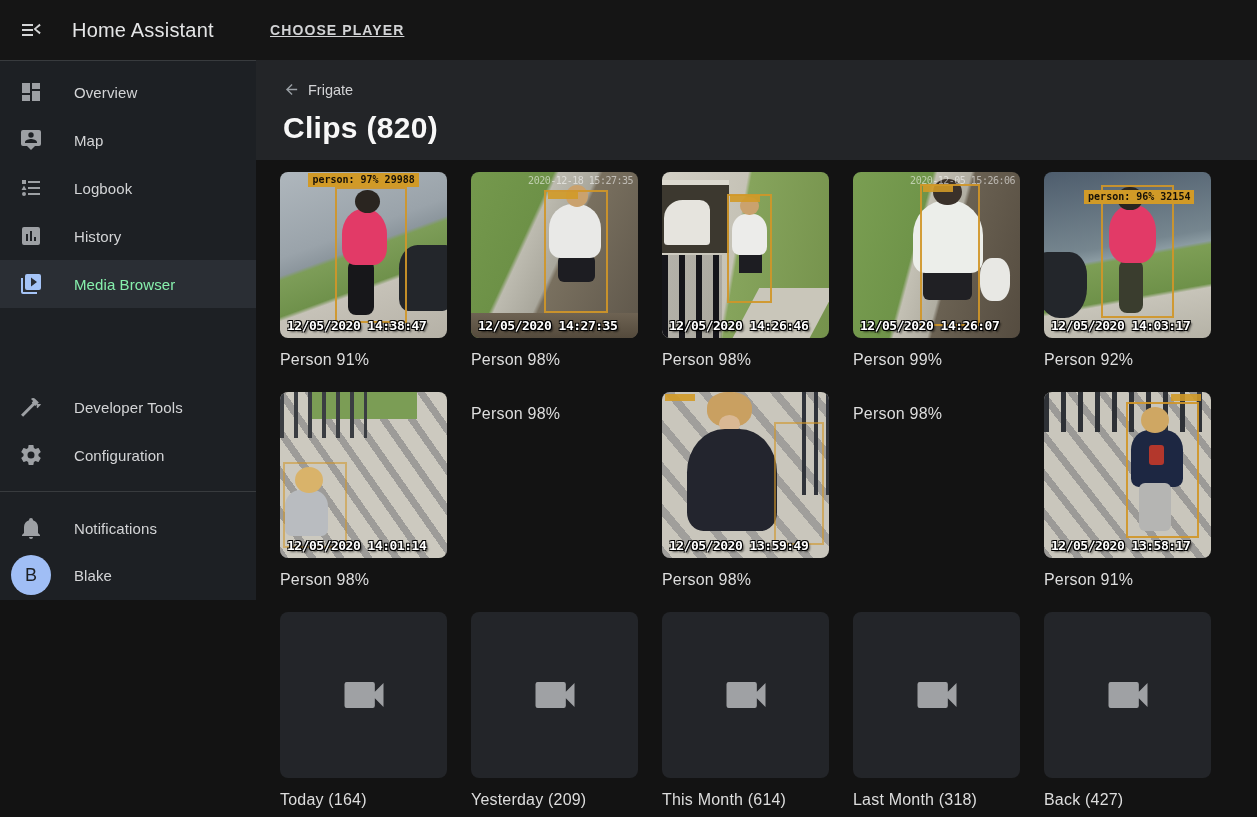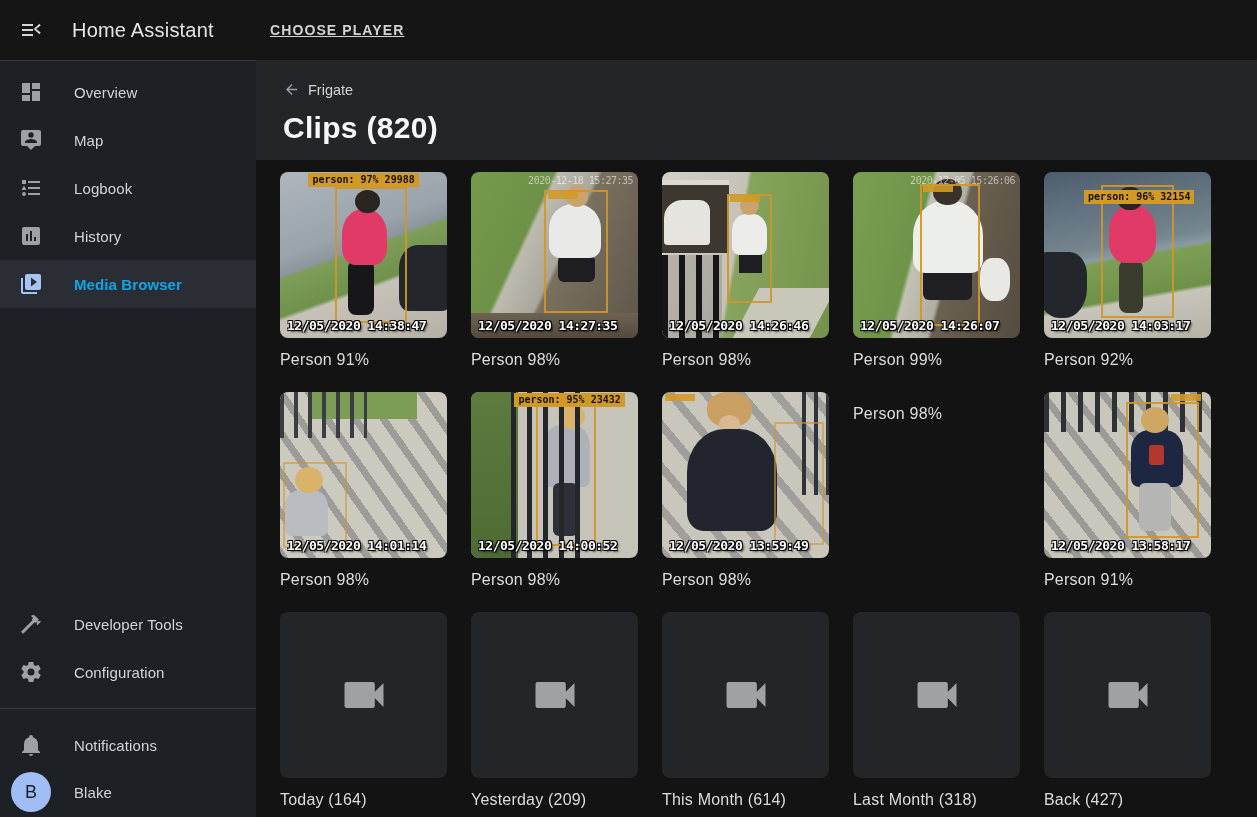--- a/index.html
+++ b/index.html
@@ -14,31 +14,31 @@
   .menu-btn { width:28px; height:28px; display:flex; align-items:center; justify-content:center; cursor:pointer; }
   .menu-btn svg { width:24px; height:24px; fill:#d4d5d6; }
   .ha-title { margin-left:27px; font-size:20px; color:#e4e5e6; letter-spacing:.2px; white-space:nowrap; }
   .tb-main { flex:1; padding-left:87px; }
   .tb-title { font-size:20px; color:#dcdde0; line-height:24px; }
   .tb-sub { font-size:13px; color:#c3c4c6; line-height:16px; margin-top:1px; }
   .choose-player { padding:8px 14px; margin-right:2px; font-size:14px; font-weight:600;
                    letter-spacing:1.1px; color:#d2d3d5; cursor:pointer; border-radius:4px;text-decoration:underline; }
 
   
-  .sidebar { position:absolute; top:60px; left:0; width:256px; height:757px; background:#1d2024;
+  .sidebar { position:absolute; top:60px; left:0; width:256px; height:540px; background:#1d2024;
              border-top:1px solid rgba(255,255,255,.12); display:flex; flex-direction:column; z-index:4; }
   .nav-top { padding-top:7px; }
   .nav-item { height:48px; display:flex; align-items:center; cursor:pointer; }
   .nav-item .nico { width:24px; height:24px; margin-left:19px; flex:0 0 auto;
                     display:flex; align-items:center; justify-content:center; }
   .nav-item .nico svg { width:24px; height:24px; fill:#9da0a4; }
   .nav-item .nlabel { margin-left:31px; font-size:15px; color:#d3d4d6; letter-spacing:.1px; }
   .nav-item.active { background:#2a2e34; }
   .nav-item.active .nico svg { fill:#a5c4f7; }
-  .nav-item.active .nlabel { color:#0ea5e9; font-weight:700; }
+  .nav-item.active .nlabel { color:#86efac; font-weight:400; }
   .nav-spacer { flex:1; }
   .nav-bottom-divider { border-top:1px solid rgba(255,255,255,.12); margin-top:12px; }
   .avatar { width:40px; height:40px; border-radius:50%; background:#a0bef5; margin-left:11px;
             display:flex; align-items:center; justify-content:center;
             font-size:18px; font-weight:500; color:#1d2024; flex:0 0 auto; }
   .nav-item.user .nlabel { margin-left:23px; }
 
   
   .main { position:absolute; top:60px; left:256px; width:1001px; height:757px; }
   .content-header { height:100px; background:#232528; padding:21px 0 0 27px; }
@@ -354,30 +354,20 @@
             <i class="fx s6-fence"></i>
             <i class="fx s6-body"></i>
             <i class="fx s6-head"></i>
             <span class="bbox"></span>
             <span class="osd">12/05/2020 14:01:14</span>
           </div>
           <div class="card-label">Person 98%</div>
         </div>
 
         <div class="card">
-          <div class="thumb scene-7">
-            <i class="fx s7-grass"></i>
-            <i class="fx s7-body"></i>
-            <i class="fx s7-head"></i>
-            <i class="fx s7-legs"></i>
-            <i class="fx s7-rail"></i>
-            <span class="bbox"></span>
-            <span class="tag">person: 95% 23432</span>
-            <span class="osd">12/05/2020 14:00:52</span>
-          </div>
           <div class="card-label">Person 98%</div>
         </div>
 
         <div class="card">
           <div class="thumb scene-8">
             <i class="fx s8-shadows"></i>
             <i class="fx s8-rail"></i>
             <i class="fx s8-hair"></i>
             <i class="fx s8-face"></i>
             <i class="fx s8-body"></i>

